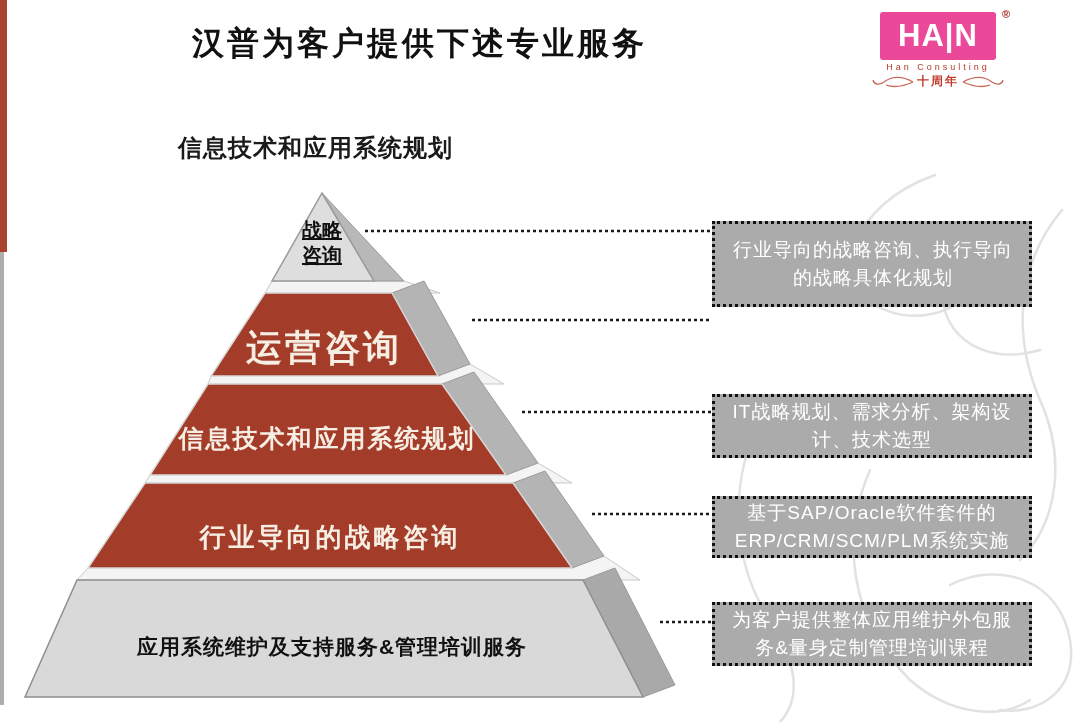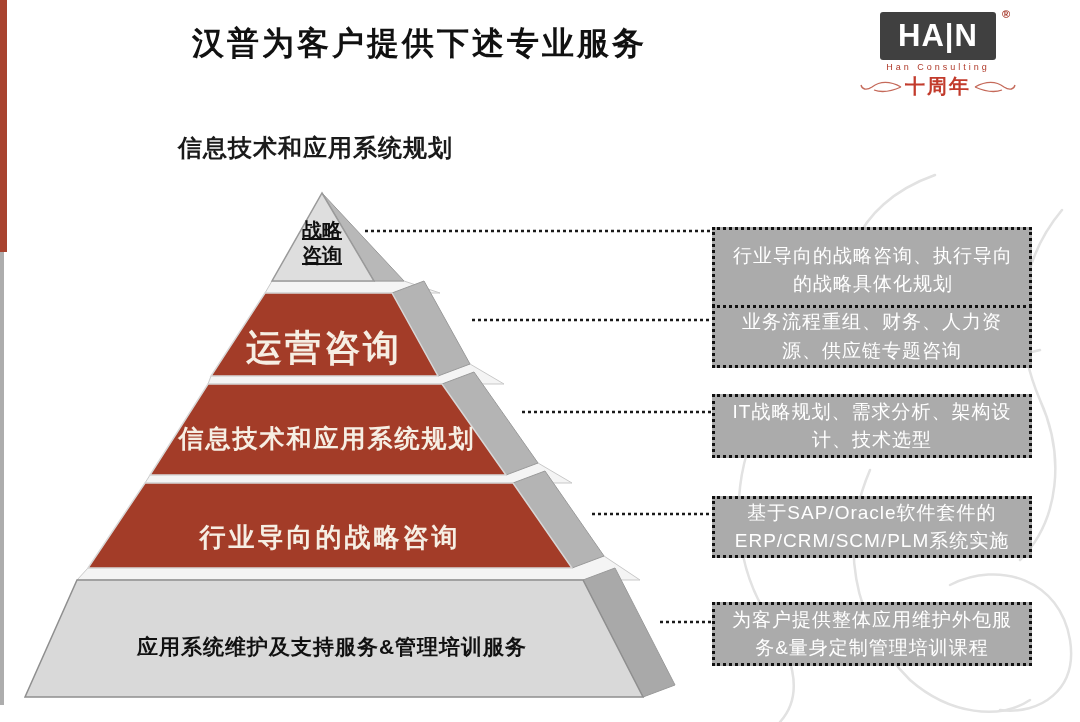--- a/index.html
+++ b/index.html
@@ -19,35 +19,35 @@
   .subtitle {
     position:absolute; left:178px; top:132px;
     font-size:24px; font-weight:bold; color:#1a1a1a; letter-spacing:1px;
     white-space:nowrap;
   }
 
   
   .logo { position:absolute; left:852px; top:12px; width:172px; text-align:center; }
   .logo-box-wrap { position:relative; display:inline-block; }
   .logo-box {
-    width:116px; height:48px; background:#404040; border-radius:3px;
+    width:116px; height:48px; background:#ec4899; border-radius:3px;
     color:#ffffff; font-weight:bold; font-size:31px; letter-spacing:1px;
     display:flex; align-items:center; justify-content:center;
   }
   .logo-reg {
     position:absolute; right:-14px; top:-4px;
     color:#A02C1E; font-size:11px; font-weight:bold;
   }
   .logo-sub {
     margin-top:2px; color:#B03A2A; font-size:9px; letter-spacing:3px; white-space:nowrap;
   }
   .logo-anniv {
     margin-top:1px; display:flex; align-items:center; justify-content:center; gap:3px;
   }
-  .logo-anniv-text { color:#C23B2C; font-weight:bold; font-size:20px; letter-spacing:2px; }
+  .logo-anniv-text { color:#C23B2C; font-weight:bold; font-size:12px; letter-spacing:2px; }
 
   
   .diagram { position:absolute; left:0; top:0; width:1080px; height:722px; }
 
   
   .lvl-label {
     position:absolute; transform:translateX(-50%);
     text-align:center; font-weight:bold; white-space:nowrap;
   }
   .lvl-0 { left:322px; top:218px; font-size:20px; color:#111111; white-space:pre-line; line-height:1.25;text-decoration:underline; }
@@ -57,21 +57,21 @@
   .lvl-4 { left:332px; top:633px; font-size:21px; color:#111111; letter-spacing:1px; }
 
   
   .ann-box {
     position:absolute; left:712px; width:320px; box-sizing:border-box;
     background:#ABABAB; border:3px dotted #111111;
     color:#ffffff; font-size:19px; line-height:1.5; letter-spacing:1px;
     display:flex; align-items:center; justify-content:center; text-align:center;
     padding:4px 10px;
   }
-  .ann-0 { top:227px; height:86px;padding-left:12px; }
+  .ann-0 { top:221px; height:86px;padding-left:12px; }
   .ann-1 { top:305px; height:63px; }
   .ann-2 { top:394px; height:64px;text-align:center; }
   .ann-3 { top:496px; height:62px; }
   .ann-4 { top:602px; height:64px; }
 </style>
 </head>
 <body>
 
 <div class="slide">
 
@@ -141,18 +141,17 @@
   </div>
 
   <div class="lvl-label lvl-0">战略
 咨询</div>
   <div class="lvl-label lvl-1">运营咨询</div>
   <div class="lvl-label lvl-2">信息技术和应用系统规划</div>
   <div class="lvl-label lvl-3">行业导向的战略咨询</div>
   <div class="lvl-label lvl-4">应用系统维护及支持服务&amp;管理培训服务</div>
 
   <div class="ann-box ann-0">行业导向的战略咨询、执行导向的战略具体化规划</div>
-  <div class="ann-box ann-1">业务流程重组、财务、人力资源、供应链专题咨询</div>
   <div class="ann-box ann-2">IT战略规划、需求分析、架构设计、技术选型</div>
   <div class="ann-box ann-3">基于SAP/Oracle软件套件的ERP/CRM/SCM/PLM系统实施</div>
   <div class="ann-box ann-4">为客户提供整体应用维护外包服务&amp;量身定制管理培训课程</div>
 
 </div>
 
 </body></html>

